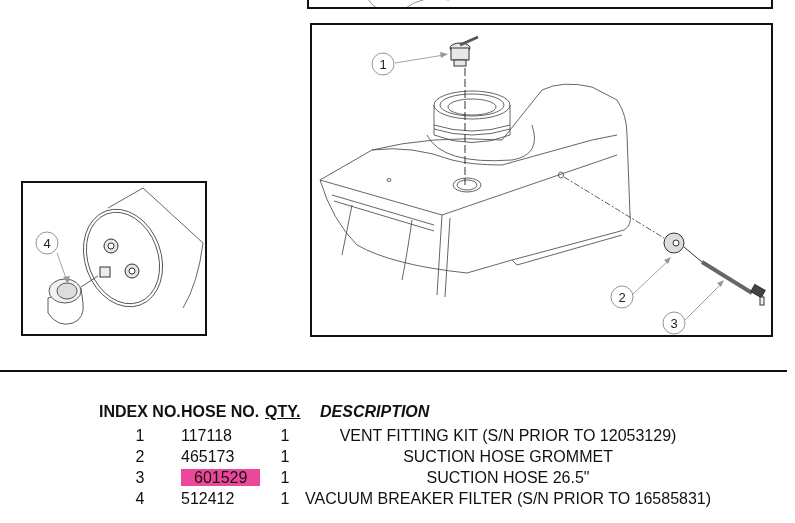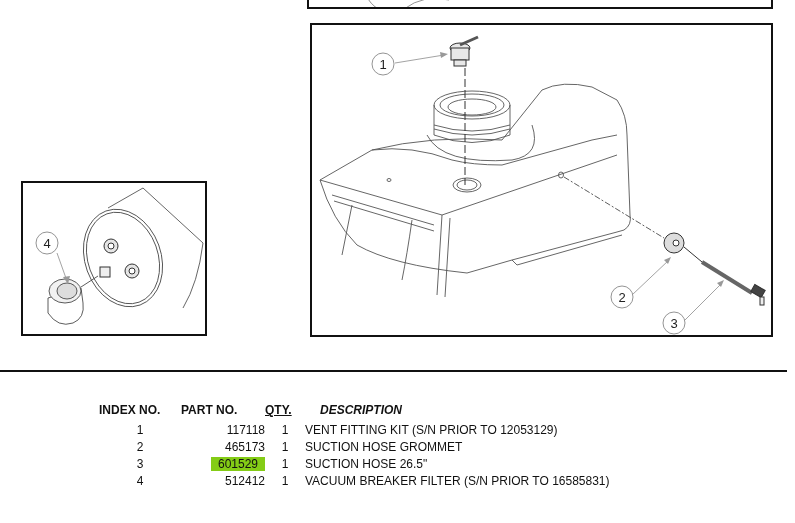--- a/index.html
+++ b/index.html
@@ -5,31 +5,31 @@
   html, body { margin:0; padding:0; background:#ffffff; }
   body { width:795px; height:523px; position:relative; overflow:hidden;
          font-family:"Liberation Sans", sans-serif; color:#111; }
   .frame { position:absolute; border:2px solid #111; box-sizing:border-box; background:#fff; overflow:hidden; }
   #frame-top { left:307px; top:-10px; width:466px; height:19px; }
   #frame-main { left:310px; top:23px; width:463px; height:314px; }
   #frame-small { left:21px; top:181px; width:186px; height:155px; }
   svg { position:absolute; left:0; top:0; }
   .callout text { font-family:"Liberation Sans", sans-serif; font-size:13px; fill:#222; }
   #rule { position:absolute; left:0; top:370px; width:787px; height:2px; background:#111; }
-  table.parts { position:absolute; left:99px; top:403px; border-collapse:collapse; font-size:12px; }
+  table.parts { position:absolute; left:99px; top:403px; border-collapse:collapse; font-size:16px; }
   table.parts th { font-weight:bold; text-align:left; padding:0 0 6px 0; white-space:nowrap; }
   table.parts td { padding:0 0 3px 0; height:13px; white-space:nowrap; }
   .c-idx { width:82px; text-align:center; }
-  .c-part { width:84px; text-align:right; }
+  .c-part { width:84px; text-align:left; }
   .c-qty { width:40px; text-align:center; }
-  .c-desc { text-align:left; }
+  .c-desc { text-align:center; }
   th.c-idx { text-align:left; padding-left:0; }
   th.c-part { text-align:left; }
   th.c-desc { padding-left:15px !important;font-style:italic; }
-  .hl { background:#84cc16; padding:0 7px; }
+  .hl { background:#ec4899; padding:0 13px; }
 </style>
 </head>
 <body>
 
 <div class="frame" id="frame-top">
   <svg width="466" height="19">
     <path d="M55 0 Q62 14 70 17" fill="none" stroke="#777" stroke-width="0.8"></path>
     <path d="M95 17 Q115 2 140 8" fill="none" stroke="#777" stroke-width="0.8"></path>
     <path d="M330 2 Q340 8 350 4" fill="none" stroke="#777" stroke-width="0.8"></path>
   </svg>
@@ -142,21 +142,21 @@
     </g>
   </svg>
 </div>
 
 <div id="rule"></div>
 
 <table class="parts">
   <thead>
     <tr>
       <th class="c-idx">INDEX NO.</th>
-      <th class="c-part">PART NO.</th>
+      <th class="c-part">HOSE NO.</th>
       <th class="c-qty" style="text-align:left;text-decoration:underline;">QTY.</th>
       <th class="c-desc">DESCRIPTION</th>
     </tr>
   </thead>
   <tbody>
     <tr>
       <td class="c-idx">1</td>
       <td class="c-part">117118</td>
       <td class="c-qty">1</td>
       <td class="c-desc">VENT FITTING KIT (S/N PRIOR TO 12053129)</td>

